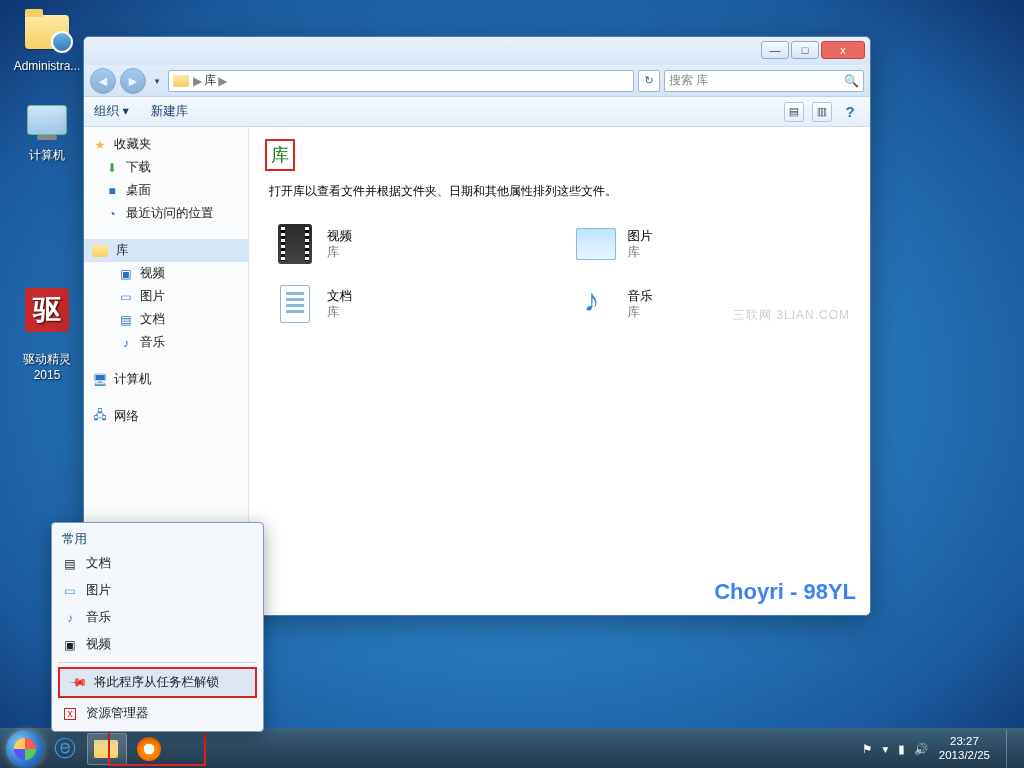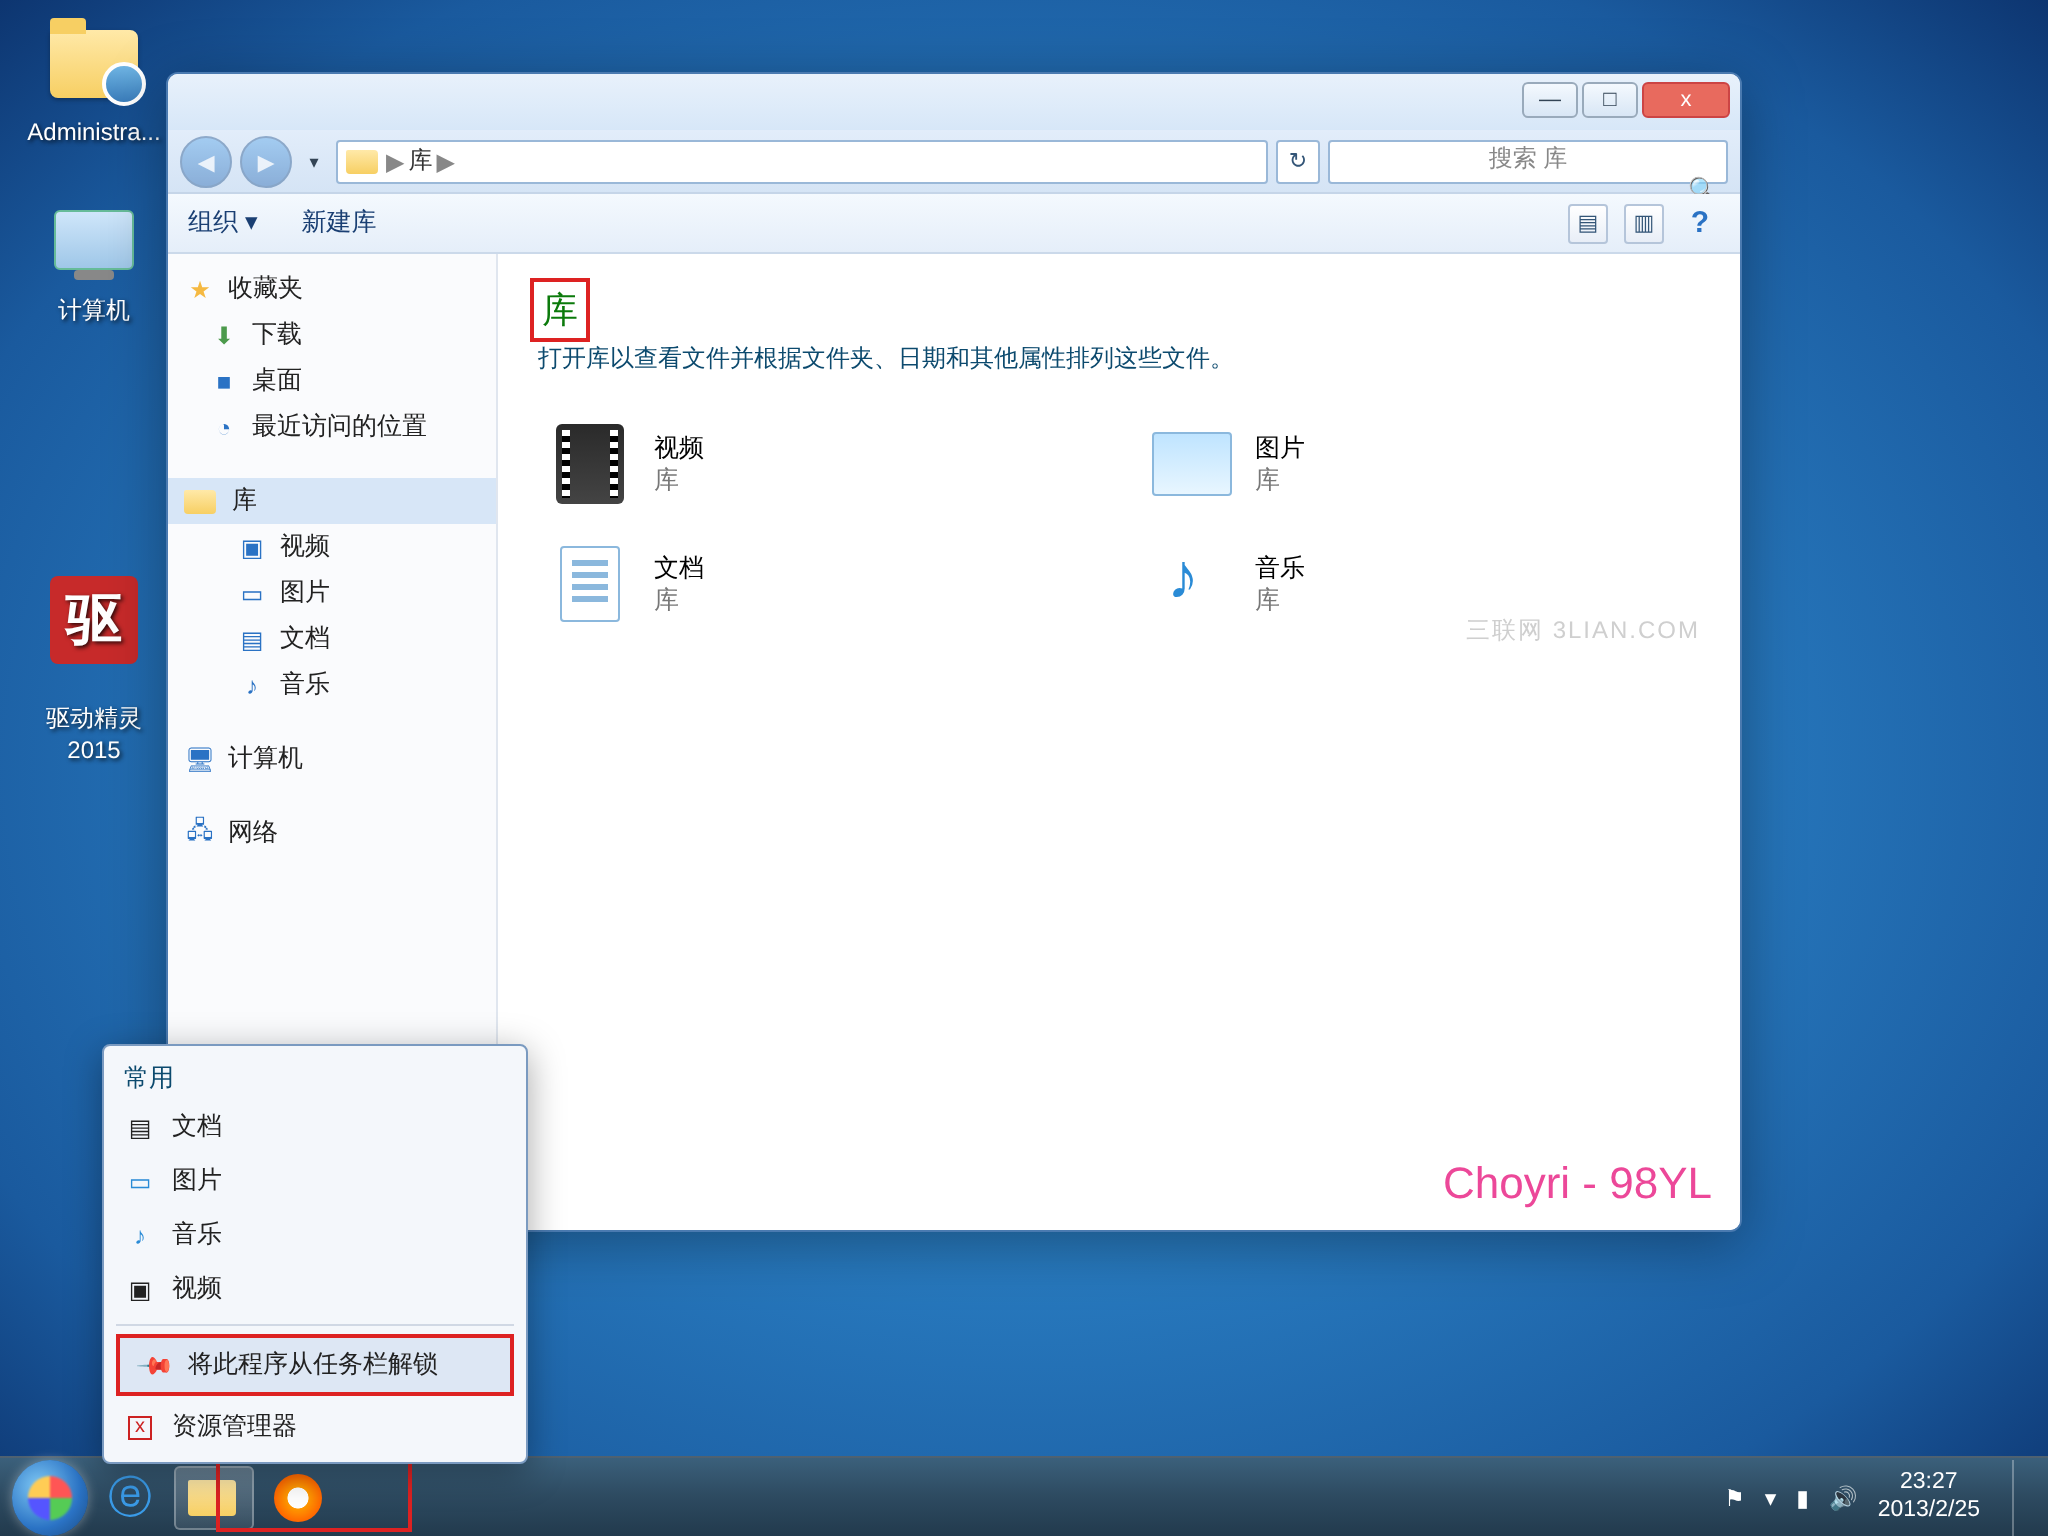--- a/index.html
+++ b/index.html
@@ -24,21 +24,21 @@
 .tb-btn.red { background:#e86a5e; color:#fff; border-color:#c44; width:44px; }
 
 .addrbar { height:32px; background:linear-gradient(#e2edfa,#d5e4f5); display:flex; align-items:center; padding:0 6px; gap:4px; border-bottom:1px solid #c5d5e8; }
 .nav-btn { width:26px; height:26px; border-radius:50%; background:linear-gradient(#5aa6e8,#2f6db5); border:1px solid #2a5a92; display:flex;align-items:center;justify-content:center;color:#fff;font-size:14px;cursor:pointer; }
 .nav-btn.disabled { opacity:.45; }
 .nav-drop { width:14px; height:18px; display:flex;align-items:center;justify-content:center;color:#345;font-size:9px; }
 .breadcrumb { flex:1; height:22px; background:#fff; border:1px solid #9ab8d8; border-radius:2px; display:flex; align-items:center; padding:0 4px; gap:2px; font-size:12px; color:#333; }
 .breadcrumb .sep{color:#888;}
 .mini-folder{width:16px;height:12px;background:linear-gradient(#ffe9a8,#f7cf63);border-radius:1px 2px 2px 2px;margin-right:2px;}
 .refresh { width:22px;height:22px;border:1px solid #9ab8d8;background:#fff;border-radius:2px;display:flex;align-items:center;justify-content:center;font-size:11px;color:#357;cursor:pointer;}
-.searchbox { width:200px; height:22px; background:#fff; border:1px solid #9ab8d8; border-radius:2px; display:flex; align-items:center; padding:0 4px; font-size:12px; color:#888;flex-direction:column; }
+.searchbox { width:200px; height:22px; background:#fff; border:1px solid #9ab8d8; border-radius:2px; display:flex; align-items:center; padding:0 4px; font-size:12px; color:#888; }
 .searchbox .sicon{margin-left:auto;color:#678;}
 
 .cmdbar { height:30px; background:linear-gradient(#f4f9fe,#e5eef9); border-bottom:1px solid #cbd9ea; display:flex; align-items:center; padding:0 10px; font-size:12.5px; color:#1a3f73; gap:22px; }
 .cmdbar .right { margin-left:auto; display:flex; gap:8px; }
 .tool-ic { width:20px;height:20px;border:1px solid #b5c5da;border-radius:2px;background:linear-gradient(#fff,#e8eef7);display:flex;align-items:center;justify-content:center;font-size:11px;color:#357;cursor:pointer;}
 .help-ic{color:#2a72c4;border:none;background:none;font-size:15px;font-weight:bold;}
 
 .body { flex:1; display:flex; }
 .nav { width:165px; background:#fafbfd; border-right:1px solid #e0e6ef; padding:6px 0; overflow:auto; font-size:12.5px; color:#222; }
 .nav .grp { margin-bottom:14px; }
@@ -52,36 +52,36 @@
 .desk{color:#2a72c4;}
 .clock{color:#2a72c4;}
 .lib{color:#2a72c4;}
 .music{color:#2a72c4;}
 .pc{color:#2a72c4;}
 .net{color:#2a72c4;}
 
 .content { flex:1; background:#fff; position:relative; }
 .hdr-title { font-size:18px; color:#0b7a0b; padding:16px 0 0 20px; }
 .red-box1{outline:2px solid #d22;outline-offset:2px;display:inline-block;padding:0 2px;}
-.hdr-sub{font-size:12px;color:#0c4a6e;padding:4px 0 18px 20px;}
+.hdr-sub{font-size:12px;color:#000000;padding:4px 0 18px 20px;margin-top:12px;}
 .items { display:grid; grid-template-columns:1fr 1fr; padding:0 20px; gap:8px 20px; }
 .lib-item { display:flex; align-items:center; gap:10px; padding:4px; cursor:pointer; }
 .lib-ico { width:44px; height:44px; display:flex;align-items:center;justify-content:center; }
 .lib-txt { font-size:12.5px; line-height:1.3; }
 .lib-txt .t2{color:#777;}
 .vid-ic{width:34px;height:40px;background:linear-gradient(#2a2a2a,#444);border-radius:3px;position:relative;}
 .vid-ic::before{content:'';position:absolute;left:3px;top:3px;bottom:3px;width:4px;background:repeating-linear-gradient(#fff 0 3px,#000 3px 6px);}
 .vid-ic::after{content:'';position:absolute;right:3px;top:3px;bottom:3px;width:4px;background:repeating-linear-gradient(#fff 0 3px,#000 3px 6px);}
 .pic-ic{width:40px;height:32px;background:linear-gradient(#bfe4ff,#e8f6ff);border:1px solid #8bb8dd;border-radius:2px;}
 .doc-ic{width:30px;height:38px;background:#fff;border:1px solid #8bb8dd;border-radius:2px;position:relative;}
 .doc-ic::before{content:'';position:absolute;top:6px;left:5px;right:5px;height:3px;background:#8bb8dd;box-shadow:0 6px 0 #8bb8dd,0 12px 0 #8bb8dd,0 18px 0 #8bb8dd;}
 .mus-ic{width:36px;height:40px;position:relative;}
 .mus-ic::before{content:'♪';position:absolute;left:6px;top:-2px;font-size:32px;color:#2a8bd6;}
 .wm{position:absolute;right:20px;top:180px;color:#cfcfcf;font-size:12px;letter-spacing:1px;}
-.brand{position:absolute;right:14px;bottom:10px;color:#ec4899;font-weight:normal;font-size:22px;font-family:"Arial",sans-serif;}
+.brand{position:absolute;right:14px;bottom:10px;color:#3b82f6;font-weight:bold;font-size:22px;font-family:"Arial",sans-serif;}
 
 .jumplist { position:absolute; left:51px; bottom:36px; width:213px; background:#f4f7fb; border:1px solid #7a9ac0; border-radius:4px; box-shadow:0 4px 18px rgba(0,0,0,.35); font-size:12.5px; color:#222; padding:4px 0; z-index:20; }
 .jl-head { color:#0c4a6e; font-weight:normal; padding:4px 10px 2px; font-size:12.5px; }
 .jl-item { display:flex; align-items:center; gap:8px; padding:5px 10px; cursor:pointer; }
 .jl-item.hl { background:#dde7f4; }
 .jl-sep { height:1px; background:#d0d8e4; margin:4px 6px; }
 .jic{width:16px;height:16px;display:flex;align-items:center;justify-content:center;font-size:12px;}
 .pin{color:#2a72c4;transform:rotate(45deg);}
 .xbox{color:#c22;border:1px solid #c22;width:12px;height:12px;font-size:10px;line-height:10px;text-align:center;}
 .red-box-jl{border:2px solid #d22;margin:2px 6px;}

